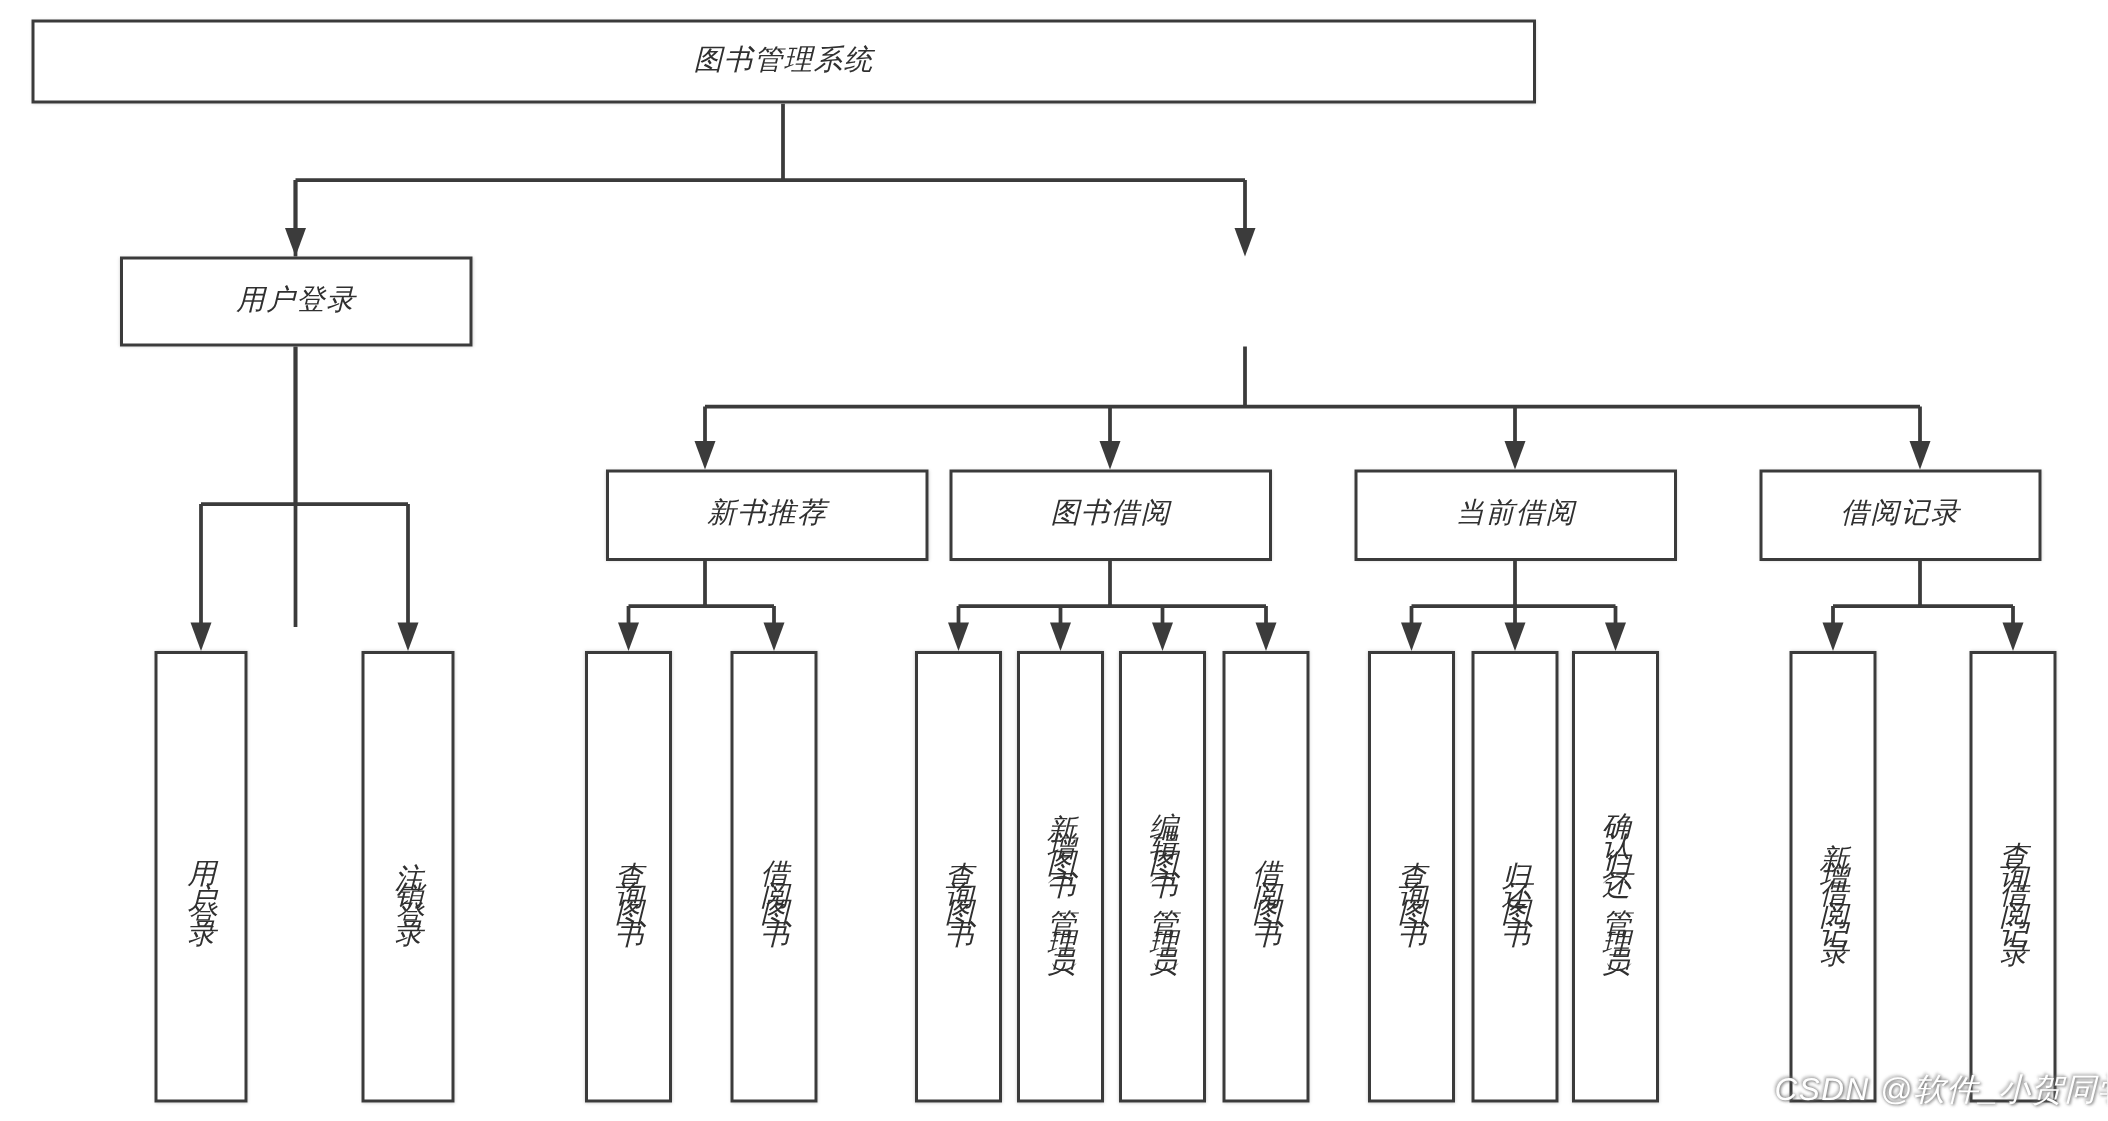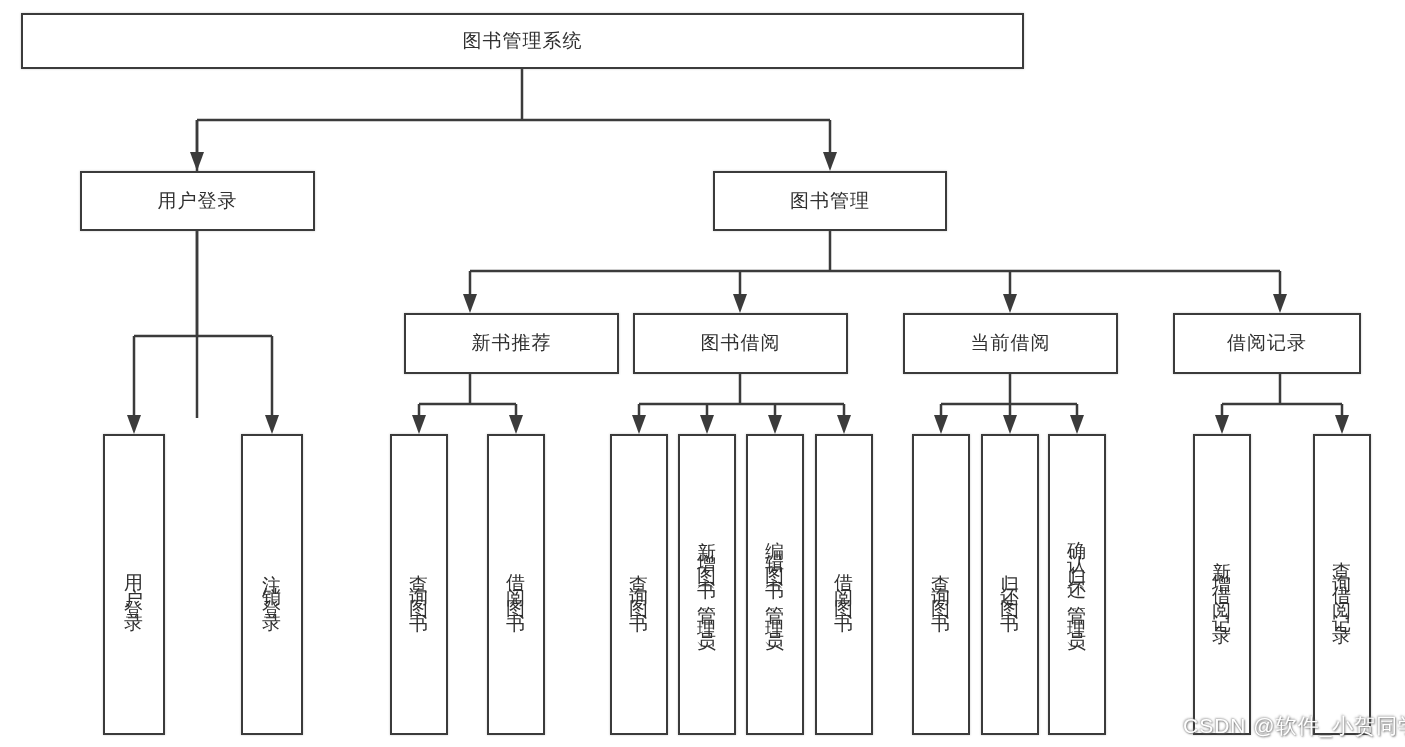--- a/index.html
+++ b/index.html
@@ -7,20 +7,21 @@
     padding: 0;
     background: #ffffff;
   }
   .canvas {
     position: relative;
     width: 1405px;
     height: 747px;
     background: #ffffff;
     font-family: "Liberation Sans", "DejaVu Sans", sans-serif;
     overflow: hidden;
+    font-style: italic;
   }
   .connectors {
     position: absolute;
     left: 0;
     top: 0;
     width: 1405px;
     height: 747px;
   }
   .box {
     position: absolute;
@@ -94,21 +95,20 @@
       <polygon points="1003,415 1017,415 1010,434"></polygon>
       <polygon points="1070,415 1084,415 1077,434"></polygon>
       <polygon points="1215,415 1229,415 1222,434"></polygon>
       <polygon points="1335,415 1349,415 1342,434"></polygon>
     </g>
   </svg>
 
   <div class="box h" style="left:21px; top:13px; width:1003px; height:56px;">图书管理系统</div>
 
   <div class="box h" style="left:80px; top:171px; width:235px; height:60px;">用户登录</div>
-  <div class="box h" style="left:713px; top:171px; width:234px; height:60px;">图书管理</div>
 
   <div class="box h" style="left:363px; top:313px; width:215px; height:61px;margin-left:41px;">新书推荐</div>
   <div class="box h" style="left:903px; top:313px; width:215px; height:61px;">当前借阅</div>
   <div class="box h" style="left:633px; top:313px; width:215px; height:61px;">图书借阅</div>
   <div class="box h" style="left:1173px; top:313px; width:188px; height:61px;">借阅记录</div>
 
   <div class="box v" style="left:103px; top:434px; width:62px; height:301px;">用户登录</div>
   <div class="box v" style="left:241px; top:434px; width:62px; height:301px;">注销登录</div>
 
   <div class="box v" style="left:390px; top:434px; width:58px; height:301px;">查询图书</div>

